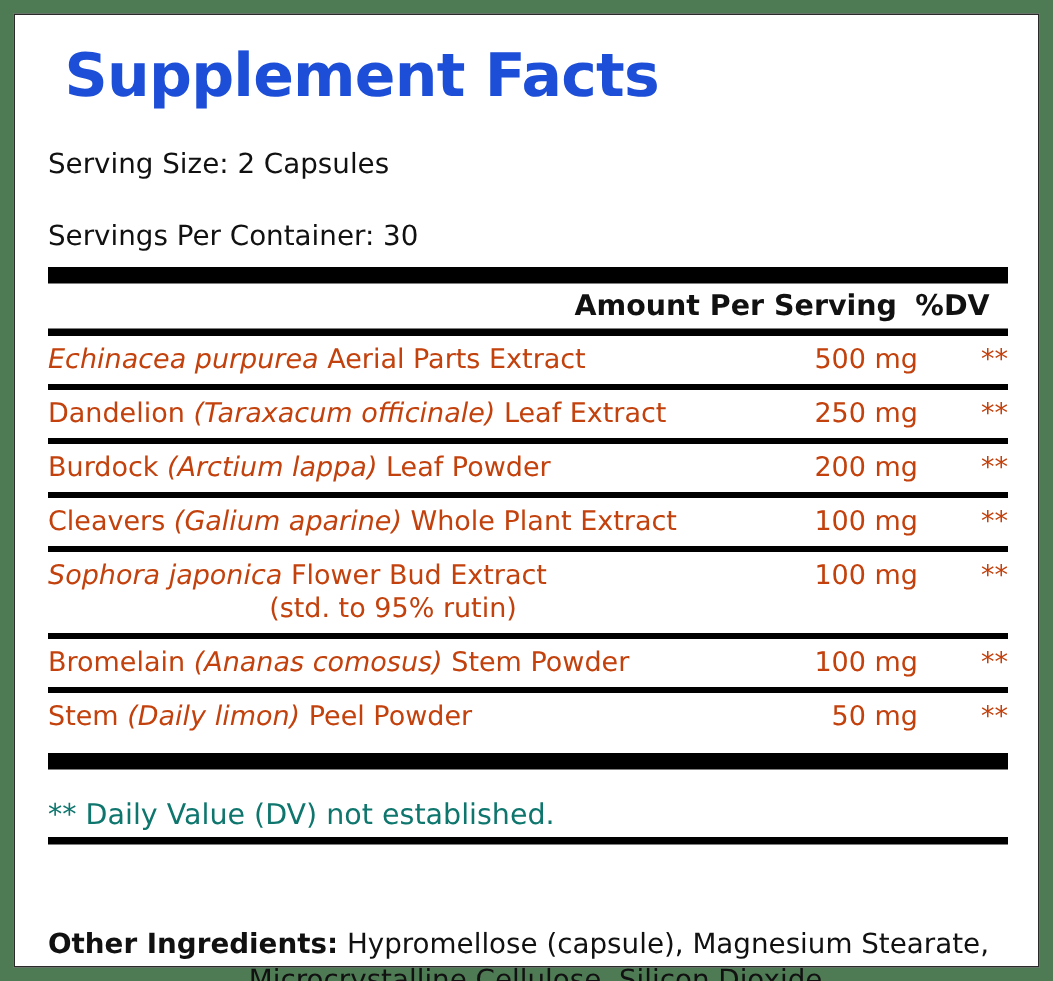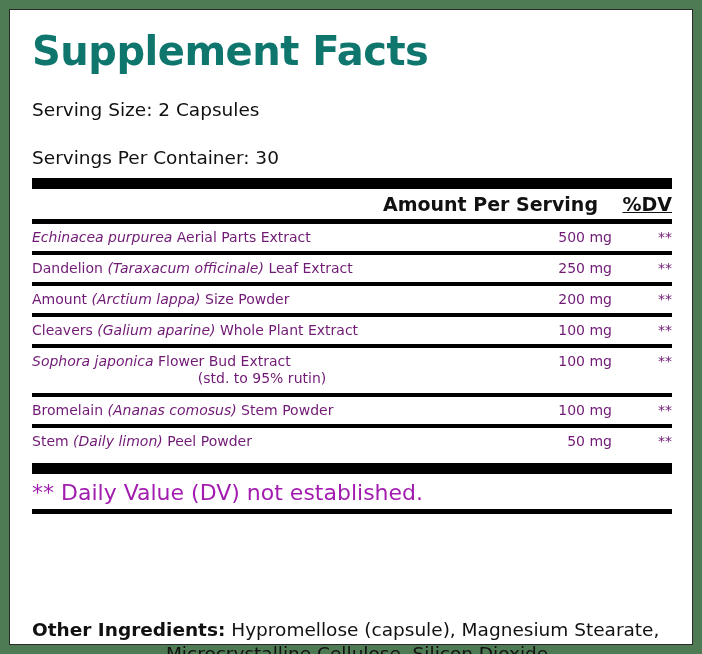--- a/index.html
+++ b/index.html
@@ -26,23 +26,23 @@
   .inner {
     position: absolute;
     left: 22px;
     top: 10px;
     width: 640px;
   }
   .title {
     font-size: 40px;
     font-weight: bold;
     letter-spacing: -0.5px;
-    color: #0f766e;
+    color: #1d4ed8;
     line-height: 1.15;
-    margin: 8px 0 6px 0;
+    margin: 8px 0 6px 11px;
   }
   .serving {
     font-size: 18.5px;
     color: #111;
     line-height: 1.30;
     margin-top: 24px;
   }
   .rule-thick {
     height: 11px;
     background: #000;
@@ -59,28 +59,27 @@
     font-size: 19px;
     font-weight: bold;
     color: #111;
     padding: 4px 0 4px 0;
   }
   .hdr-amount {
     text-align: center;
   }
   .hdr-dv {
     width: 74px;
-    text-align: right;
-    text-decoration: underline;
+    text-align: center;
   }
   table.facts {
     width: 100%;
     border-collapse: collapse;
-    font-size: 14px;
-    color: #701a75;
+    font-size: 18px;
+    color: #c2410c;
   }
   table.facts td {
     padding: 5px 0 5px 0;
     border-top: 4px solid #000000;
     vertical-align: top;
     line-height: 1.22;
   }
   table.facts tr:first-child td {
     border-top: none;
   }
@@ -95,23 +94,24 @@
   }
   td.dv {
     text-align: right;
     white-space: nowrap;
     width: 60px;
   }
   .italic {
     font-style: italic;
   }
   .footnote {
-    font-size: 22px;
-    color: #a21caf;
+    font-size: 19px;
+    color: #0f766e;
     padding: 6px 0 4px 0;
+    margin-top: 13px;
   }
   .other-wrap {
     position: absolute;
     left: 22px;
     top: 608px;
     width: 656px;
     font-size: 18.5px;
     color: #111;
     line-height: 1.28;
   }
@@ -149,21 +149,21 @@
           <td class="name"><span class="italic">Echinacea purpurea</span><span> Aerial Parts Extract</span></td>
           <td class="amount">500 mg</td>
           <td class="dv">**</td>
         </tr>
         <tr>
           <td class="name"><span>Dandelion </span><span class="italic">(Taraxacum officinale)</span><span> Leaf Extract</span></td>
           <td class="amount">250 mg</td>
           <td class="dv">**</td>
         </tr>
         <tr>
-          <td class="name"><span>Amount </span><span class="italic">(Arctium lappa)</span><span> Size Powder</span></td>
+          <td class="name"><span>Burdock </span><span class="italic">(Arctium lappa)</span><span> Leaf Powder</span></td>
           <td class="amount">200 mg</td>
           <td class="dv">**</td>
         </tr>
         <tr>
           <td class="name"><span>Cleavers </span><span class="italic">(Galium aparine)</span><span> Whole Plant Extract</span></td>
           <td class="amount">100 mg</td>
           <td class="dv">**</td>
         </tr>
         <tr>
           <td class="name"><span class="italic">Sophora japonica</span><span> Flower Bud Extract</span><span class="second-line">(std. to 95% rutin)</span></td>

